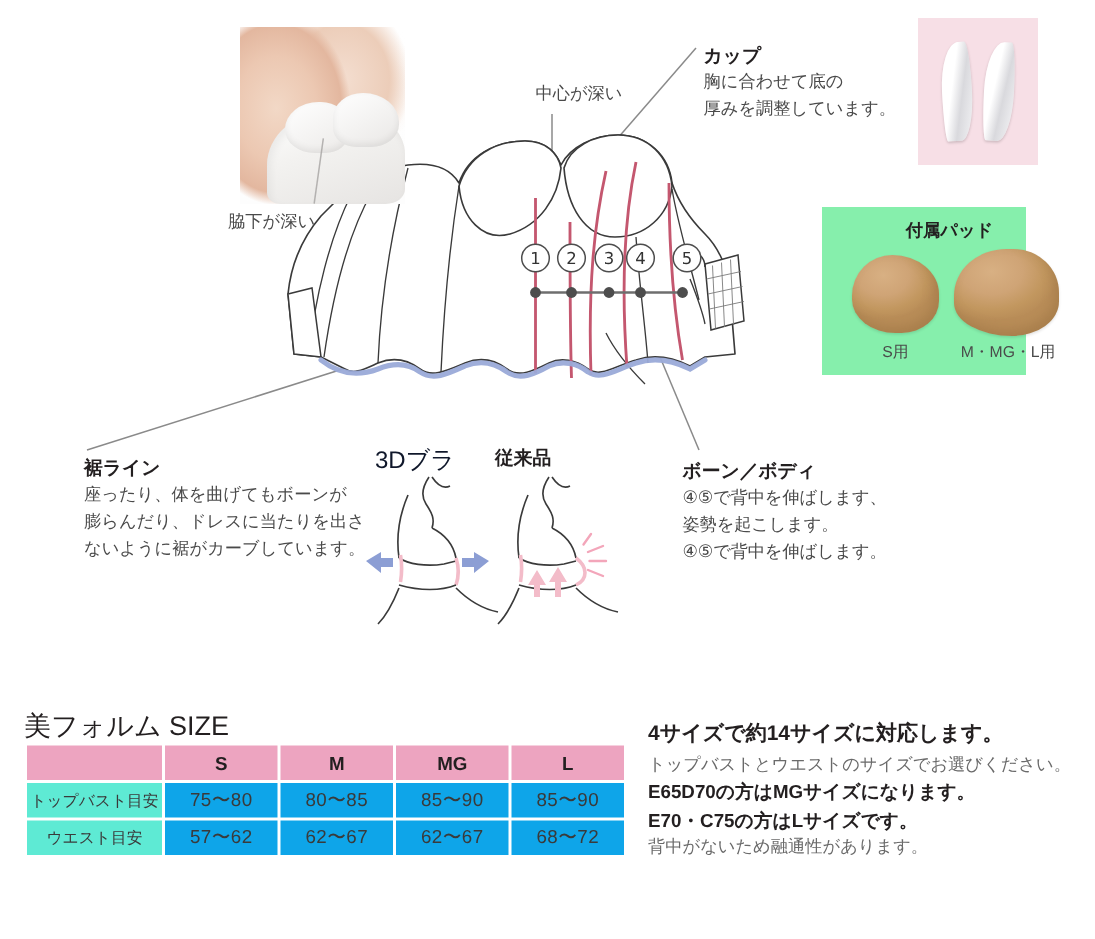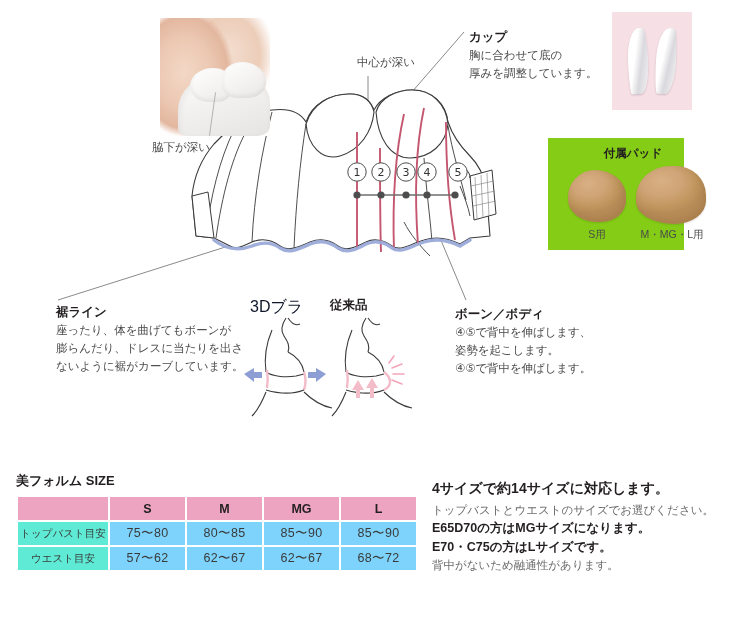--- a/index.html
+++ b/index.html
@@ -58,21 +58,21 @@
   #bones-box{left:612px;top:12px;width:80px;height:98px;background:#f7dfe6;}
   #bones-box .bone{
     position:absolute;top:16px;width:20px;height:66px;
     background:linear-gradient(100deg,#ffffff 0%,#ffffff 38%,#d9d9dd 62%,#f4f4f6 100%);
     box-shadow:0 1px 2px rgba(0,0,0,.18);
   }
   #bones-box .bone.b1{left:16px;border-radius:62% 18% 44% 12% / 50% 50% 50% 50%;transform:rotate(-3deg);}
   #bones-box .bone.b2{left:44px;border-radius:60% 16% 48% 14% / 50% 50% 50% 50%;transform:rotate(3deg);}
 
   
-  #pads-box{left:548px;top:138px;width:136px;height:112px;background:#84cc16;}
+  #pads-box{left:548px;top:138px;width:136px;height:112px;background:#86efac;}
   #pads-title{left:0;top:8px;width:170px;text-align:center;font-weight:bold;font-size:11.5px;color:#231f20;}
   .pad{
     position:absolute;
     background:
       radial-gradient(64% 56% at 36% 26%, #d8b083 0%, #cfa476 46%, #c2975f 78%, #b98d58 100%);
     box-shadow:inset -3px -4px 8px rgba(120,85,40,.25), 0 1px 2px rgba(0,0,0,.12);
   }
   #pad-s{left:20px;top:32px;width:58px;height:52px;border-radius:52% 60% 48% 56% / 58% 56% 46% 48%;}
   #pad-m{left:88px;top:28px;width:70px;height:58px;border-radius:58% 50% 52% 64% / 62% 58% 46% 44%;}
   #pad-s-label{left:14px;top:90px;width:70px;text-align:center;font-size:10.5px;color:#4a4a4a;}
@@ -83,24 +83,24 @@
   #callout-cup{left:469px;top:28px;width:130px;}
   #callout-hem{left:56px;top:303px;width:190px;}
   #callout-bone{left:455px;top:305px;width:200px;}
   #callout-bone .lbl-body{letter-spacing:-.1px;}
 
   
   #cmp-3d-label{left:250px;top:297px;font-weight:normal;font-size:16px;color:#0f172a;}
   #cmp-old-label{left:330px;top:297px;font-weight:bold;font-size:12.5px;color:#231f20;}
 
   
-  #size-title{left:16px;top:472px;font-weight:bold;font-size:13px;color:#231f20;text-align:right;}
+  #size-title{left:16px;top:472px;font-weight:normal;font-size:18px;color:#231f20;text-align:right;}
   #size-table{left:16px;top:495px;border-collapse:separate;border-spacing:2px;}
   #size-table td,#size-table th{
-    background:#7dd3fc;
+    background:#0ea5e9;
     font-size:12.5px;color:#3a3a3a;font-weight:normal;
     text-align:center;padding:0;height:23px;
   }
   #size-table thead th{background:#eda4c0;font-weight:bold;color:#231f20;}
   #size-table thead th.corner{background:#eda4c0;}
   #size-table tbody td.rowhead{
     background:#5eead4;font-size:10.5px;width:90px;color:#3a3a3a;
   }
   #size-table tbody td.val{width:75px;letter-spacing:.3px;}
 

